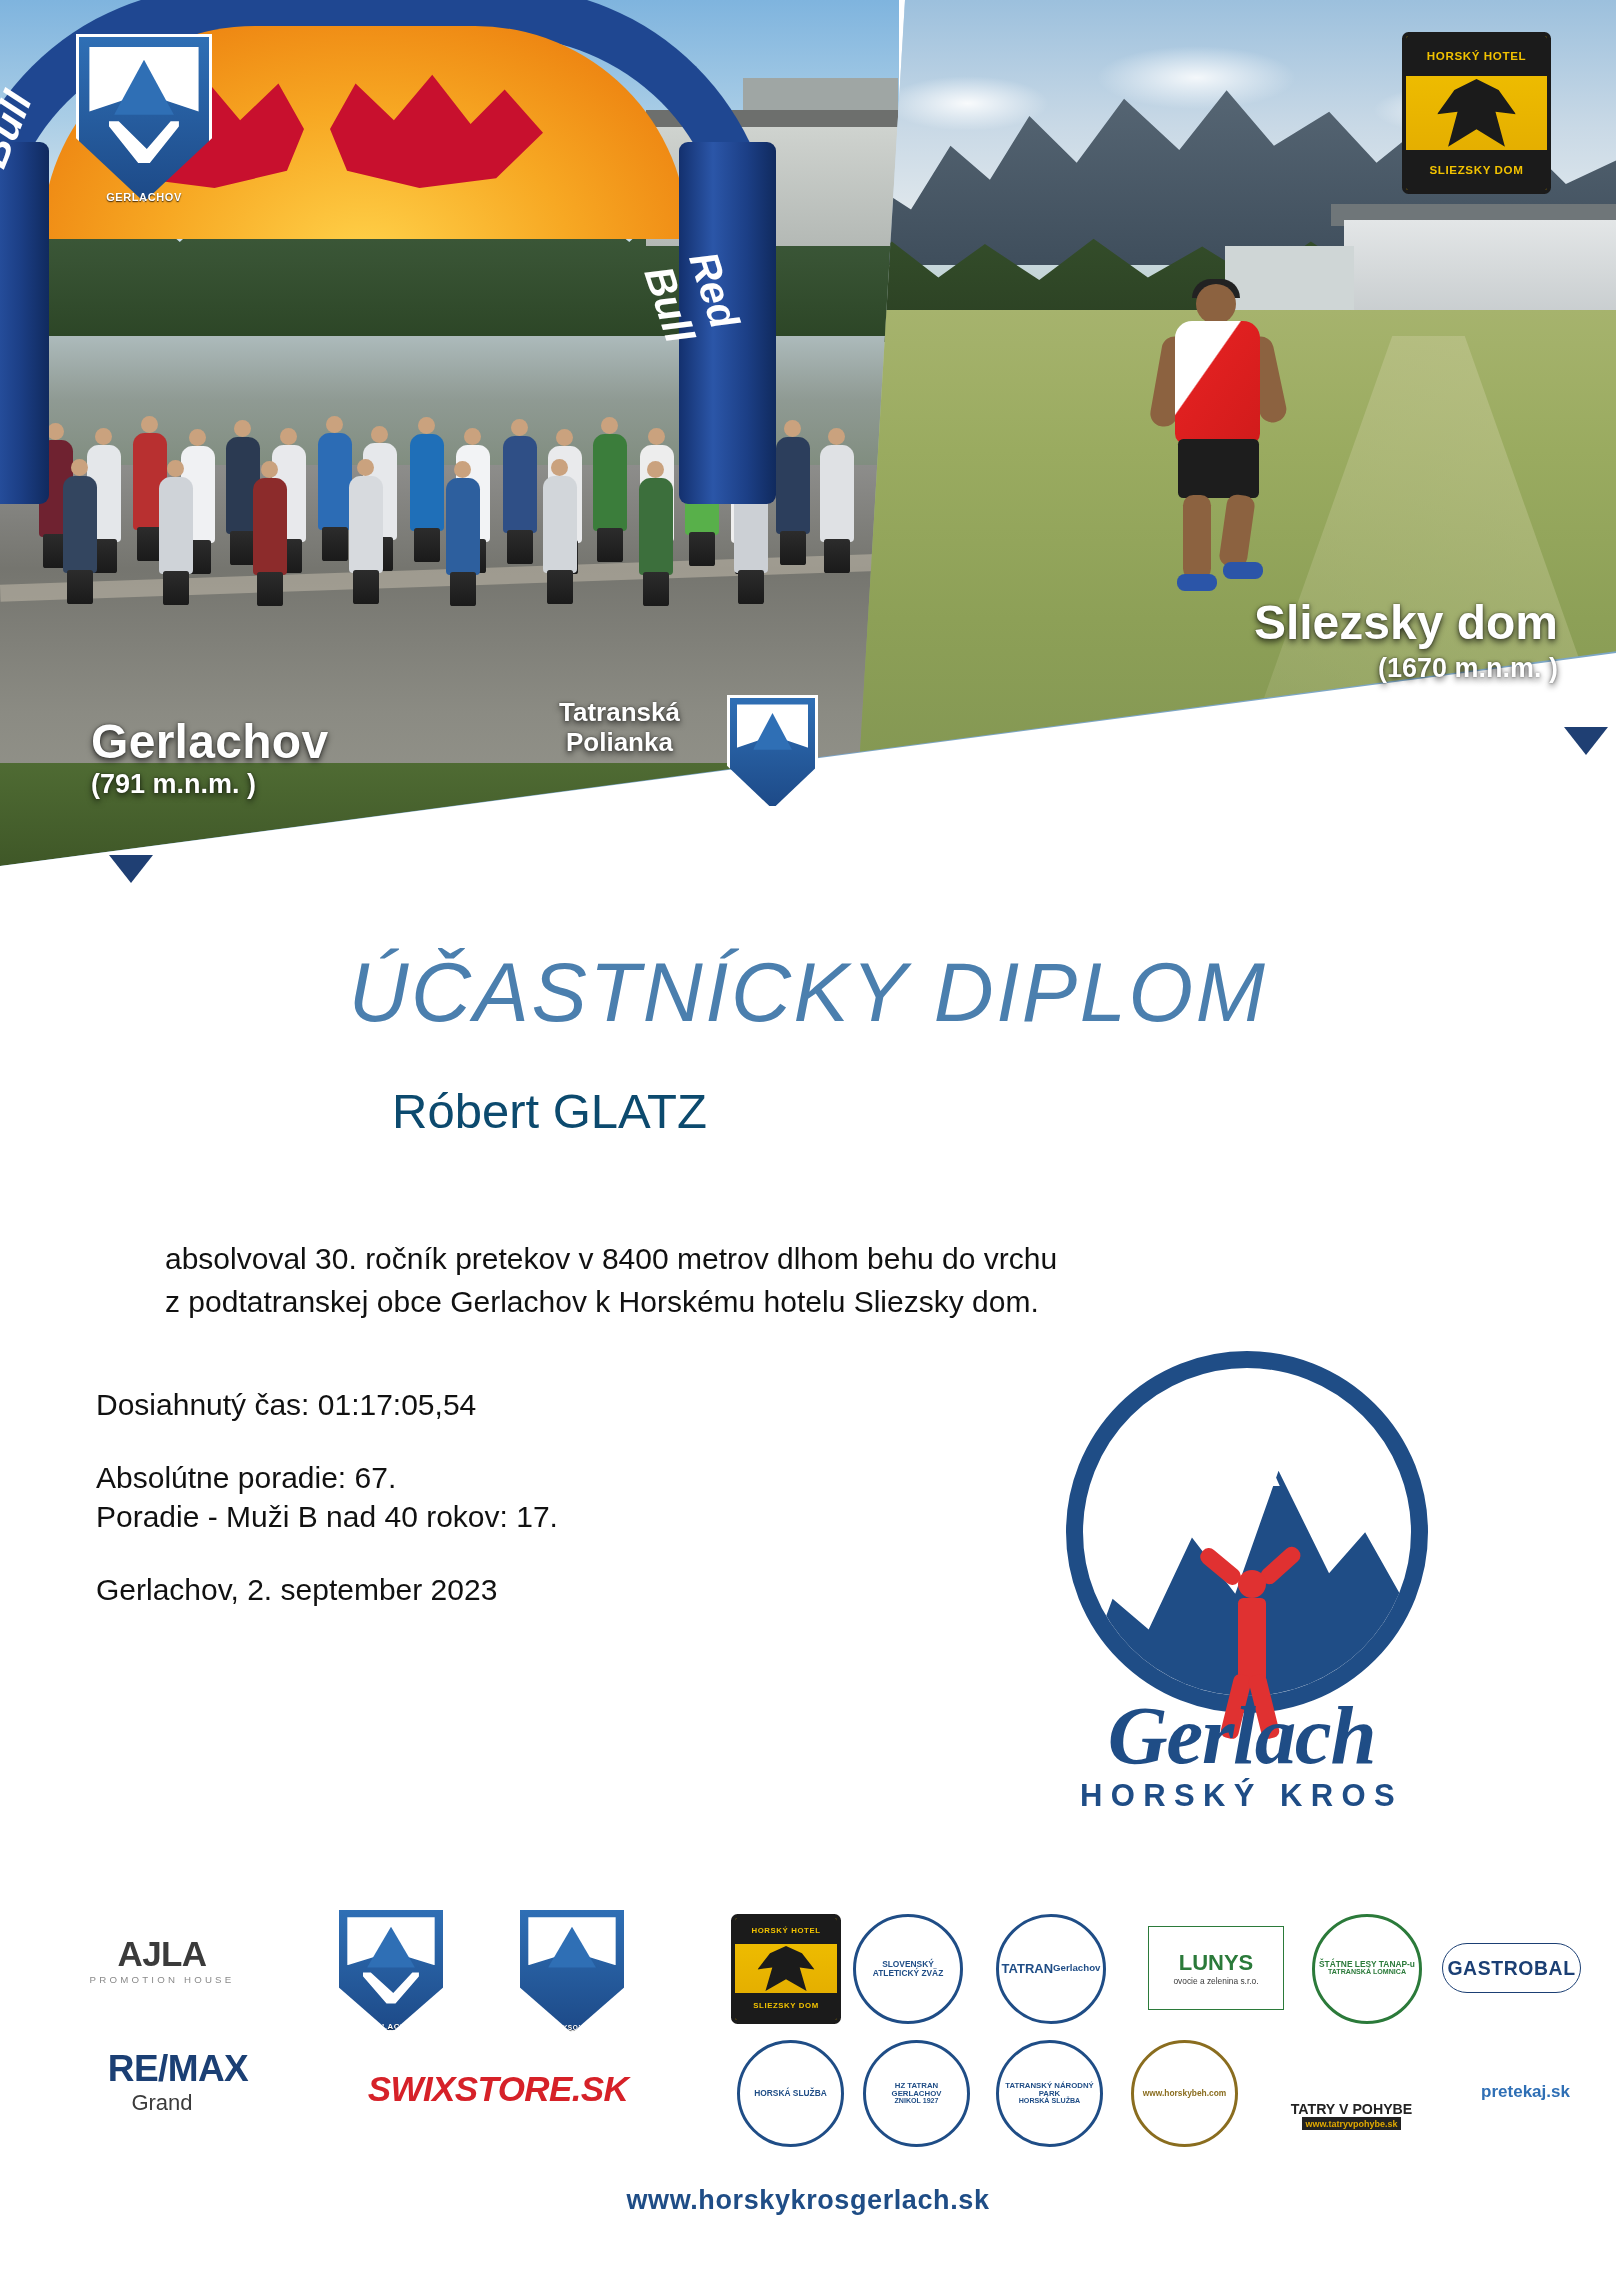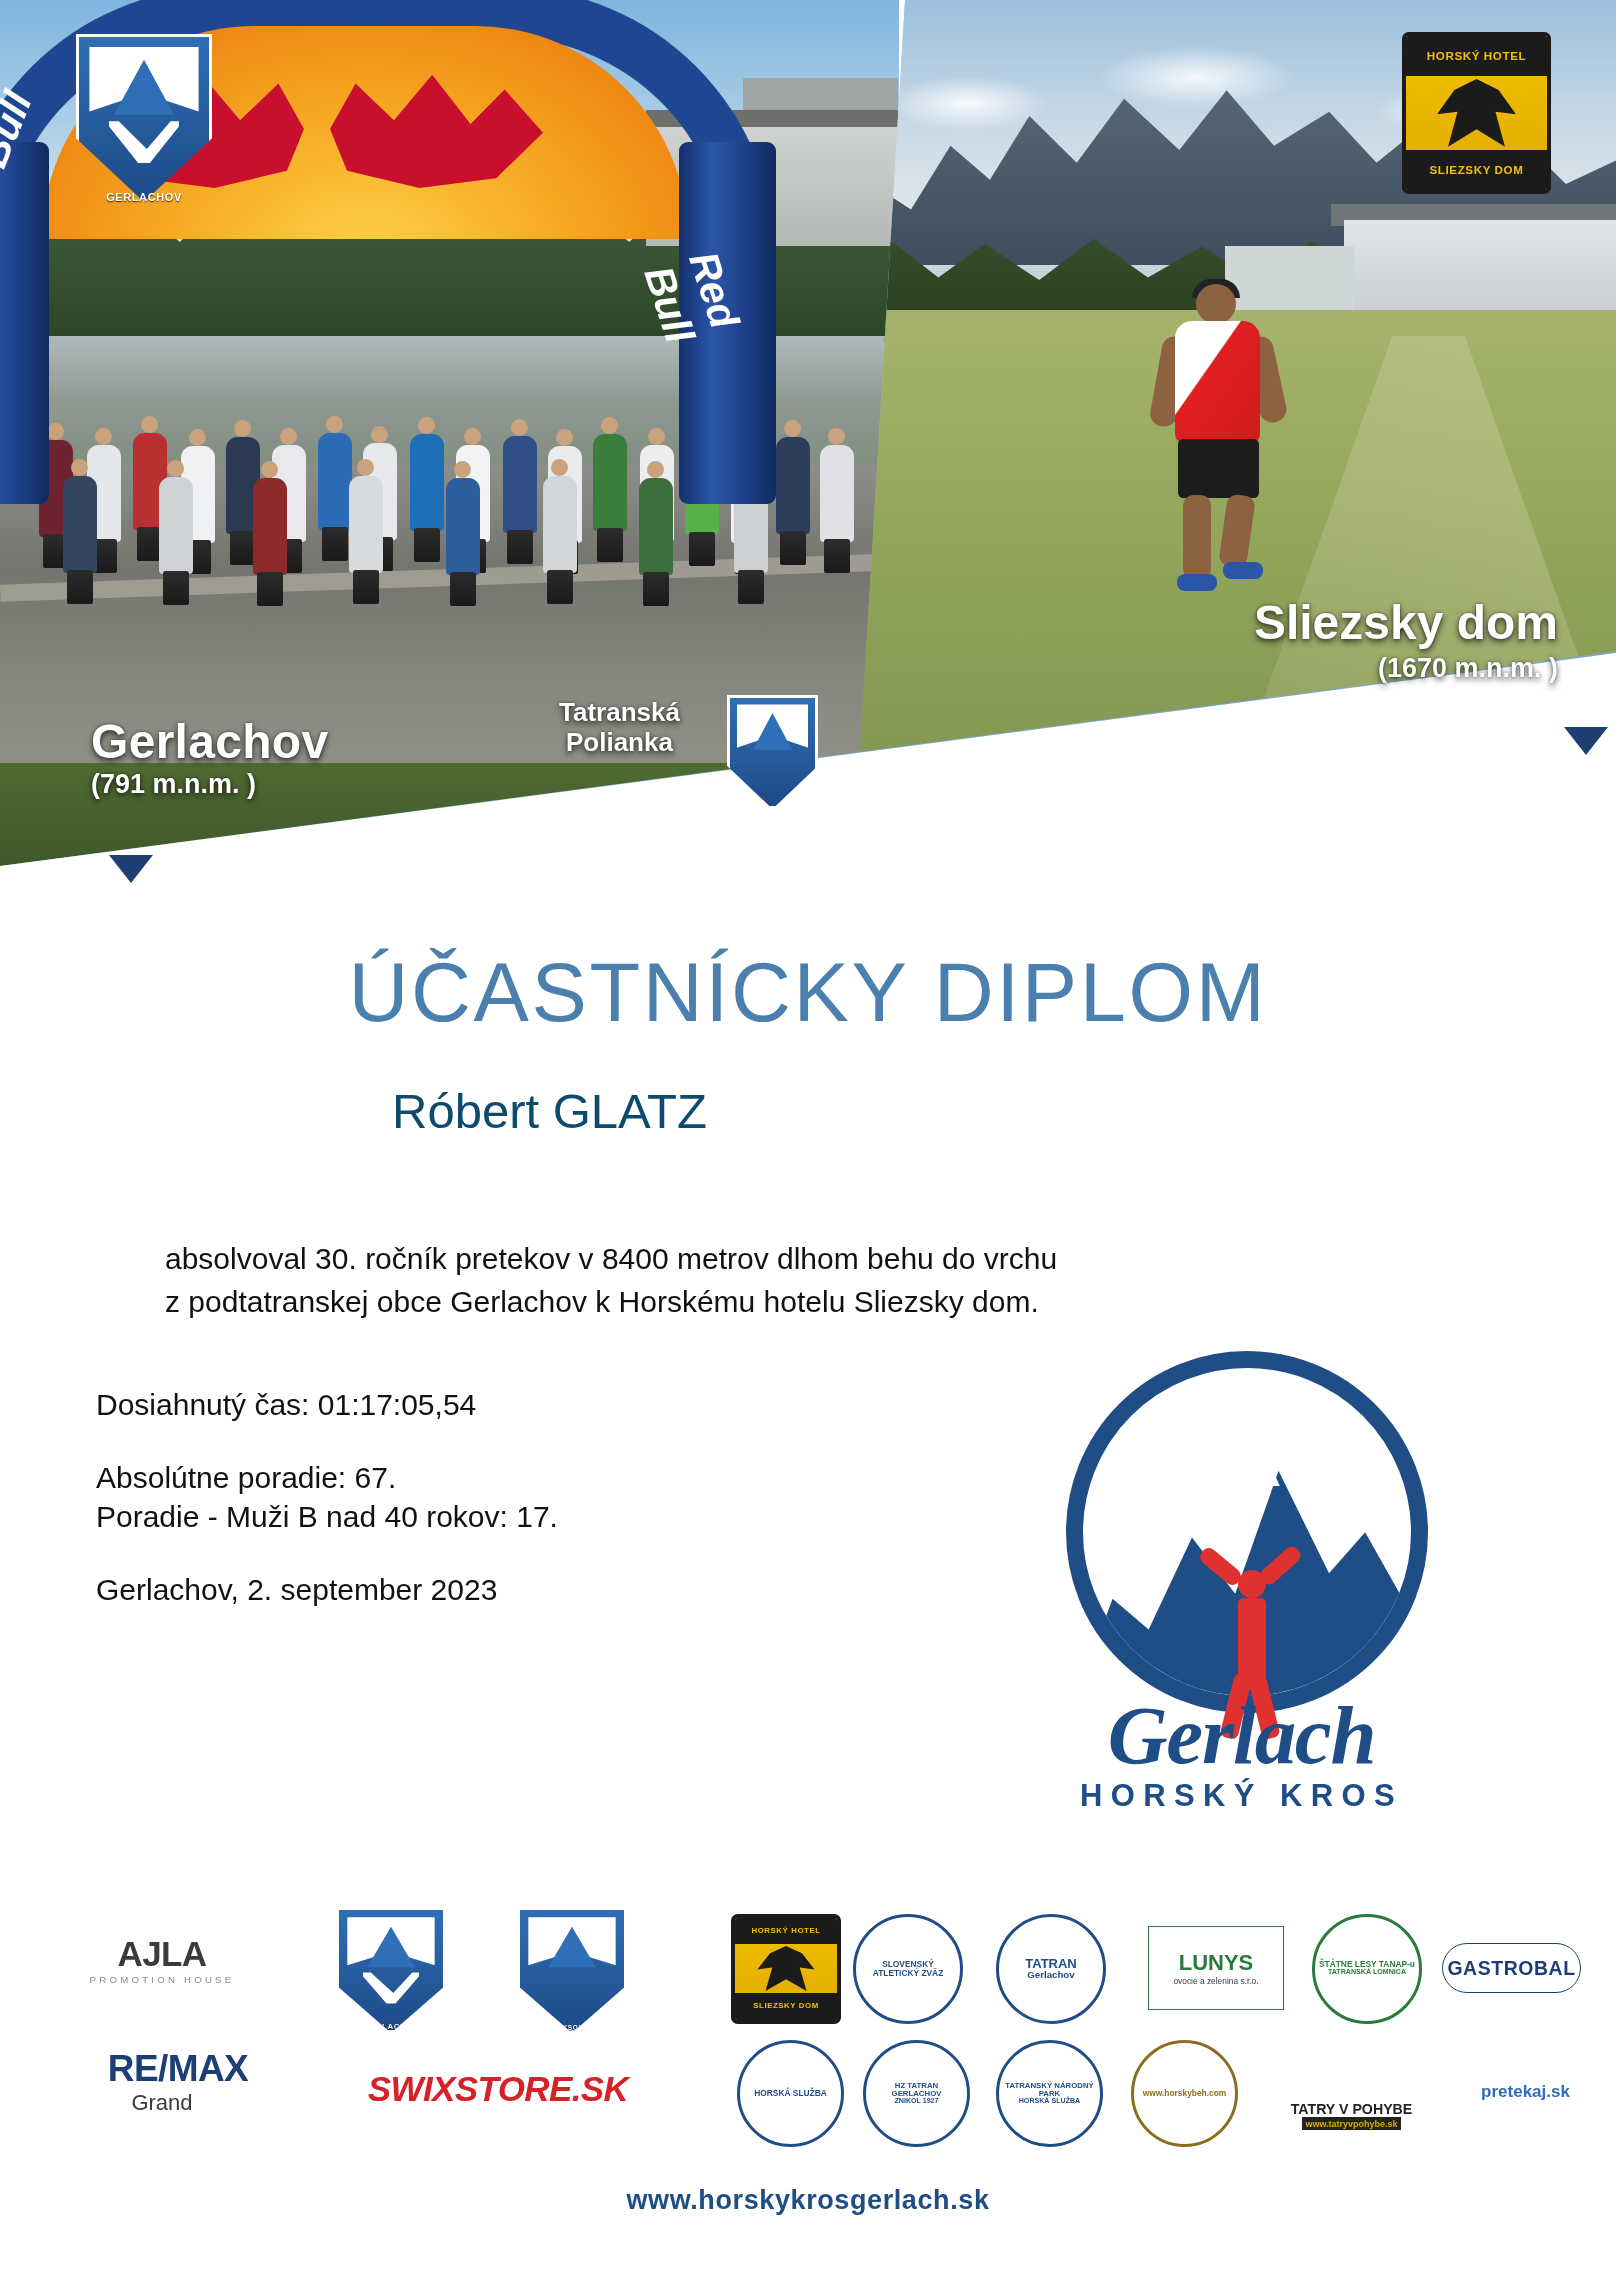--- a/index.html
+++ b/index.html
@@ -284,20 +284,21 @@
   
   .title {
     position:absolute; left:0; top:889px; width:1616px;
     text-align:center;
     font-size: 83px;
     letter-spacing: 2.6px;
     color:#4b7fae;
     font-weight: 400;
     font-family:"Liberation Sans", sans-serif;
     z-index: 10;
+    font-style: italic;
   }
   .recipient {
     position:absolute; left:0; top:1083px; width:1099px;
     text-align:center;
     font-size: 49px;
     color:#0c4a6e;
     z-index:10;
   }
   .para {
     position:absolute; left:165px; top:1238px; width:1293px;
@@ -578,21 +579,21 @@
       <div class="hotel-top-band" style="font-size:7.8px;">HORSKÝ HOTEL</div>
       <div class="hotel-eagle"></div>
       <div class="hotel-bot-band" style="font-size:7.8px;">SLIEZSKY DOM</div>
     </div>
   </div>
 
   <div class="sp sp-round" style="left:853px; top:6.5px; width:110px; height:110px; font-size:8.4px;">
     <span>SLOVENSKÝ ATLETICKÝ ZVÄZ</span>
   </div>
 
-  <div class="sp sp-round" style="left:996px; top:6.5px; width:110px; height:110px; flex-direction:column; font-size:13px;">
+  <div class="sp sp-round" style="left:996px; top:6.5px; width:110px; height:110px; font-size:13px;">
     <span>TATRAN</span>
     <span style="font-size:9.7px;">Gerlachov</span>
   </div>
 
   <div class="sp sp-rect" style="left:1148px; top:19.4px; width:136px; height:84px; flex-direction:column; border:1.9px solid #2b7a3a;">
     <span class="lunys">LUNYS</span>
     <span style="font-size:8.4px; color:#3b3b3b; font-weight:normal;">ovocie a zelenina s.r.o.</span>
   </div>
 
   <div class="sp sp-round" style="left:1312px; top:6.5px; width:110px; height:110px; border-color:#2b7a3a; color:#2b7a3a; flex-direction:column; font-size:8.4px;">

